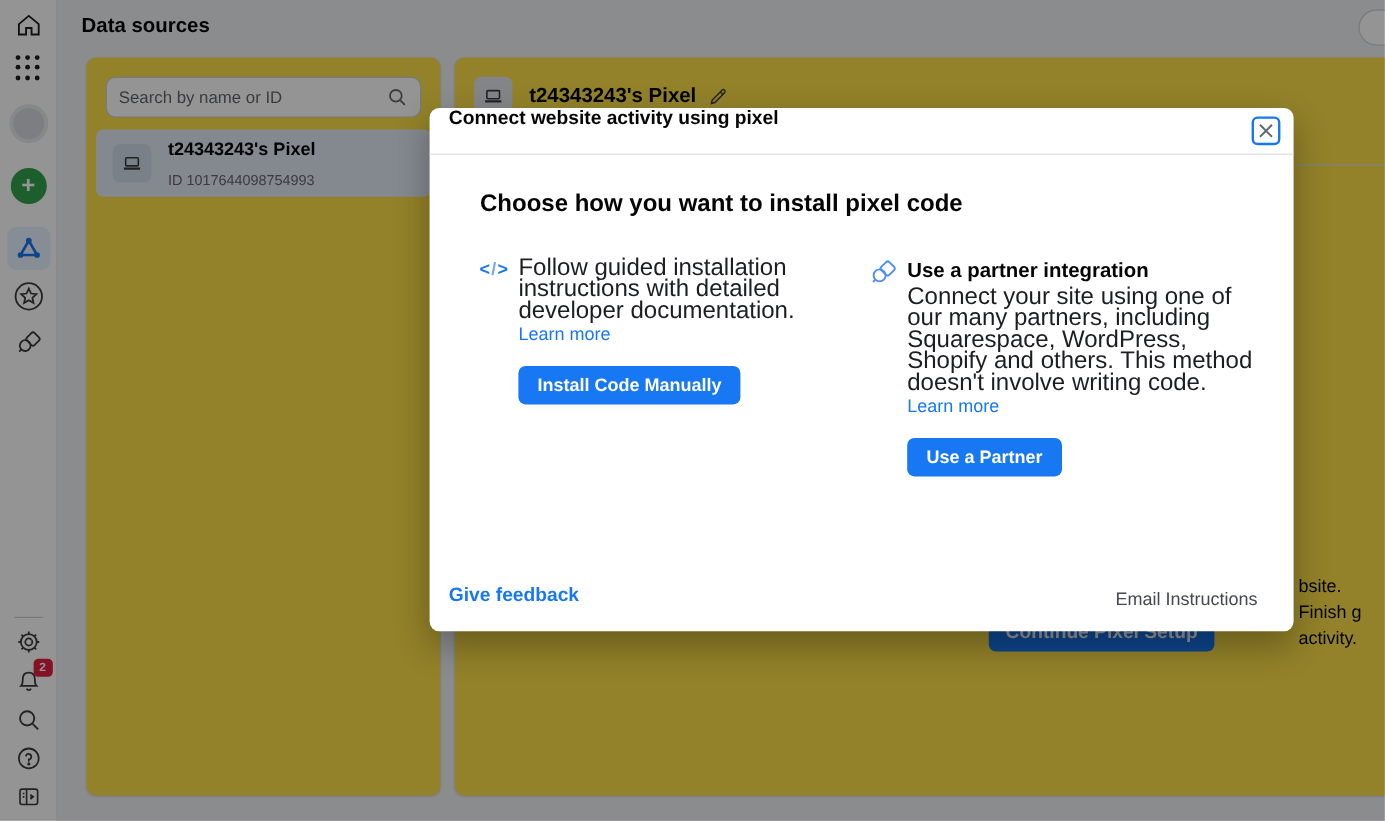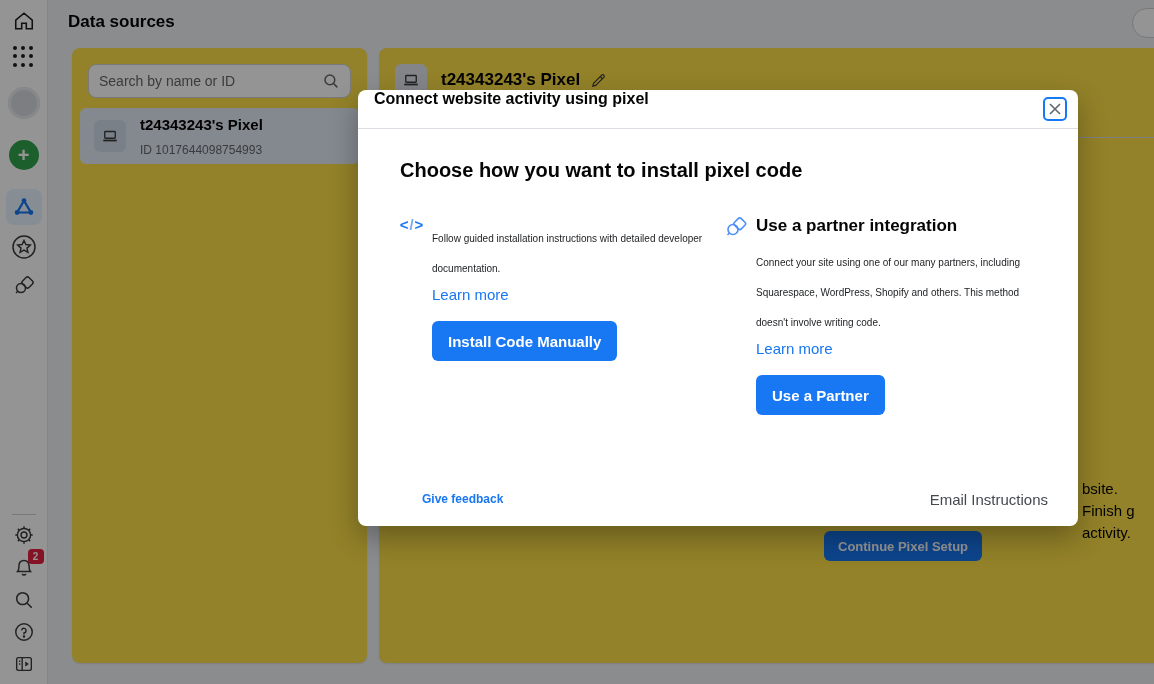--- a/index.html
+++ b/index.html
@@ -58,22 +58,22 @@
   .main-iconbox { width:32px; height:32px; border-radius:6px; background:#e4e6eb;
     display:flex; align-items:center; justify-content:center; margin-right:14px; }
   .main-title { font-size:17px; font-weight:bold; color:#050505; }
   .edit-btn { margin-left:10px; cursor:pointer; display:flex; }
   .main-divider { position:absolute; left:0; top:89px; width:100%; height:1px;
     background:#dadde1; }
   .clipped-text { position:absolute; left:703px; top:430px; width:72px;
     font-size:15px; color:#050505; line-height:22px; overflow:hidden; }
   .btn-primary { background:#1877f2; color:#fff; border:none; border-radius:6px;
     font-family:"Liberation Sans",sans-serif; font-weight:bold; cursor:pointer; }
-  .continue-btn { position:absolute; left:445px; top:483px; height:30px;
-    padding:0 14px; font-size:13px; }
+  .continue-btn { position:absolute; left:445px; top:465px; height:30px;
+    padding:0 14px; font-size:16px; }
 
   
   .overlay { position:absolute; inset:0; background:rgba(0,0,0,.42); z-index:5; }
   .modal { position:absolute; left:358px; top:90px; width:720px; height:436px;
     background:#ffffff; border-radius:8px; z-index:10;
     box-shadow:0 12px 28px rgba(0,0,0,.3); }
   .modal-header { position:relative; height:39px; border-bottom:1px solid #dadde1;
     display:flex; align-items:flex-start; padding:0 16px; }
   .modal-title { font-size:16px; font-weight:bold; color:#050505; }
   .close-btn { position:absolute; right:11px; top:7px; width:24px; height:24px;
@@ -86,26 +86,26 @@
   a.link { color:#1877f2; text-decoration:none; cursor:pointer; }
   .options { display:flex; margin-top:32px; }
   .option { display:flex; width:330px; }
   .opt-icon { width:24px; margin-right:8px; padding-top:2px; flex:none;
     display:flex; justify-content:center; }
   .code-glyph { font-size:15px; font-weight:bold; letter-spacing:1px;
     color:#1877f2; white-space:nowrap; }
   .code-glyph .sl { color:#79a8f2; }
   .opt-content { width:290px; }
   .opt-title { font-size:17px; font-weight:bold; color:#050505; line-height:24px; }
-  .opt-desc { margin-top:10px; font-size:10px; color:#1c1e21; line-height:30px; }
+  .opt-desc { font-size:20px; color:#1c1e21; line-height:18px; }
   .opt-link { font-size:15px; line-height:21px; }
-  .opt-btn { margin-top:16px; height:40px; padding:0 16px; font-size:15px; }
+  .opt-btn { margin-top:16px; height:32px; padding:0 16px; font-size:15px; }
   .modal-footer { position:absolute; left:0; bottom:0; width:100%; height:48px; }
-  .feedback-link { position:absolute; left:16px; bottom:20px; font-size:12px;
-    font-weight:bold;margin-left:48px; }
+  .feedback-link { position:absolute; left:16px; bottom:20px; font-size:16px;
+    font-weight:bold; }
   .email-btn { position:absolute; right:30px; bottom:18px; font-size:15px;
     color:#444950; background:none; border:none; cursor:pointer;
     font-family:"Liberation Sans",sans-serif; }
 </style>
 </head>
 <body>
 
 <nav class="rail">
   <div class="rail-item" style="top:21px">
     <svg width="22" height="22" viewBox="0 0 24 24" fill="none" stroke="#1c1e21" stroke-width="1.7">

